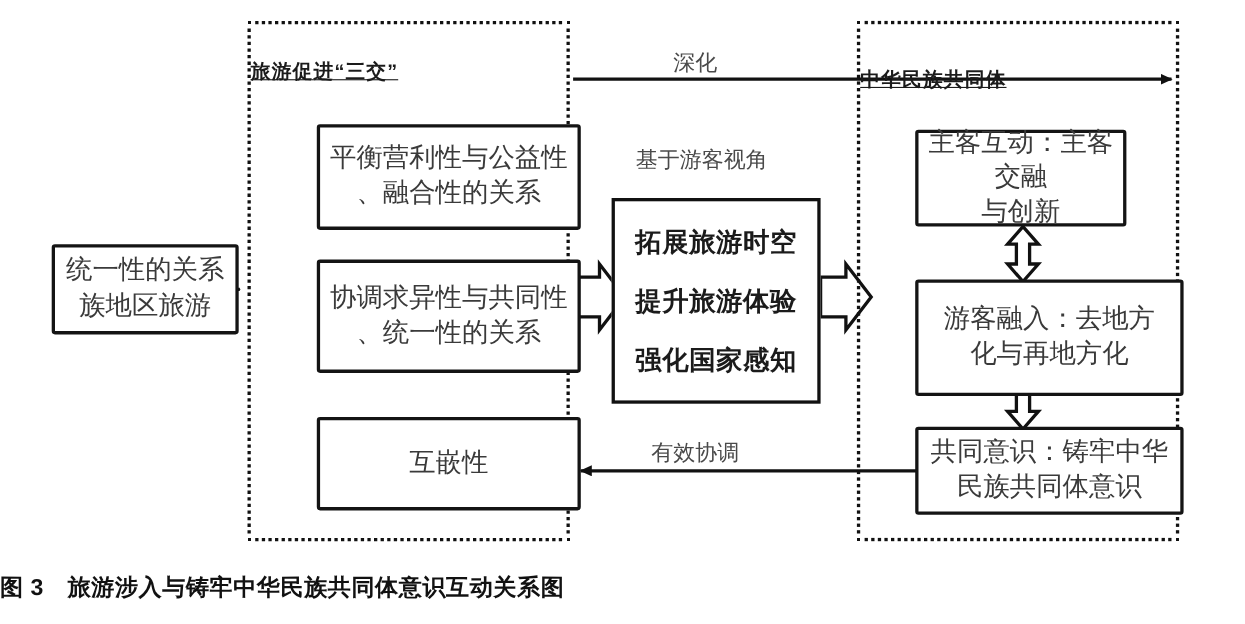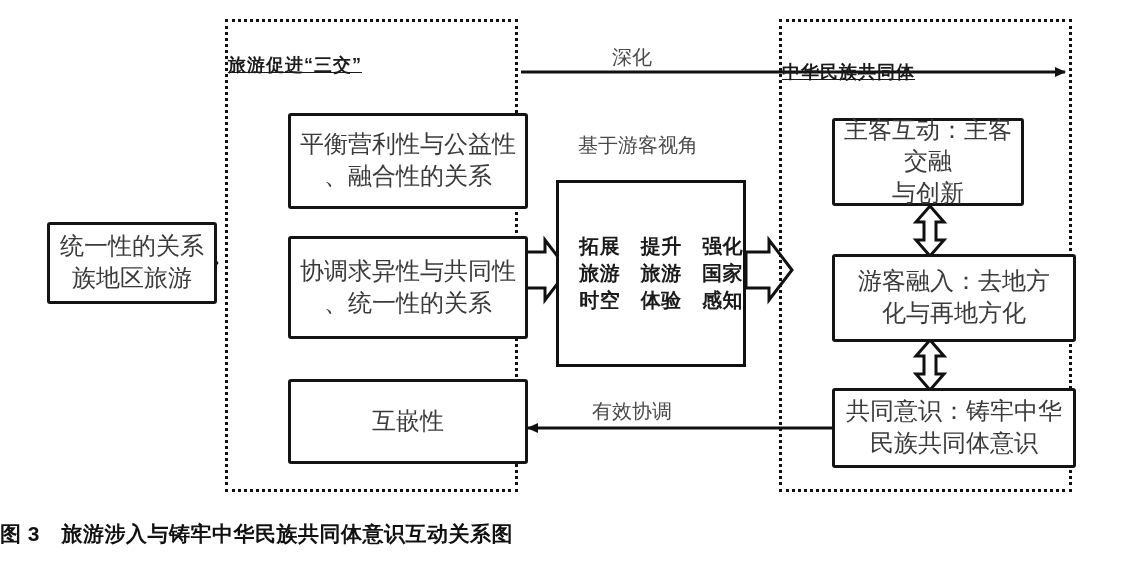--- a/index.html
+++ b/index.html
@@ -56,26 +56,26 @@
     margin-left: 31px;
   }
   .rbox span { display: block; }
   
   .sbox {
     position: absolute;
     box-sizing: border-box;
     border: 3px solid #111111;
     background: #ffffff;
     display: flex;
-    flex-direction: row;
+    flex-direction: column;
     align-items: center;
     justify-content: space-evenly;
     text-align: right;
     font-family: "Liberation Sans", "DejaVu Sans", sans-serif;
-    font-size: 20px;
+    font-size: 24px;
     font-weight: bold;
     color: #1b1b1b;
     letter-spacing: 0.5px;
   }
   
   .flabel {
     position: absolute;
     font-family: "Liberation Serif", "DejaVu Serif", serif;
     font-size: 20px;
     color: #4a4a4a;
@@ -192,21 +192,21 @@
     <div class="panel-title" style="top:38px;">中华民族共同体</div>
   </div>
 
   <div class="rbox" style="left:801px; top:118px; width:192px; height:88px;">
     <div>
       <span>主客互动：主客交融</span>
       <span>与创新</span>
     </div>
   </div>
 
-  <div class="rbox" style="left:801px; top:254px; width:244px; height:88px;">
+  <div class="rbox" style="left:801px; top:254px; width:244px; height:106px;">
     <div>
       <span>游客融入：去地方</span>
       <span>化与再地方化</span>
     </div>
   </div>
 
   <div class="rbox" style="left:801px; top:388px; width:244px; height:80px;">
     <div>
       <span>共同意识：铸牢中华</span>
       <span>民族共同体意识</span>

